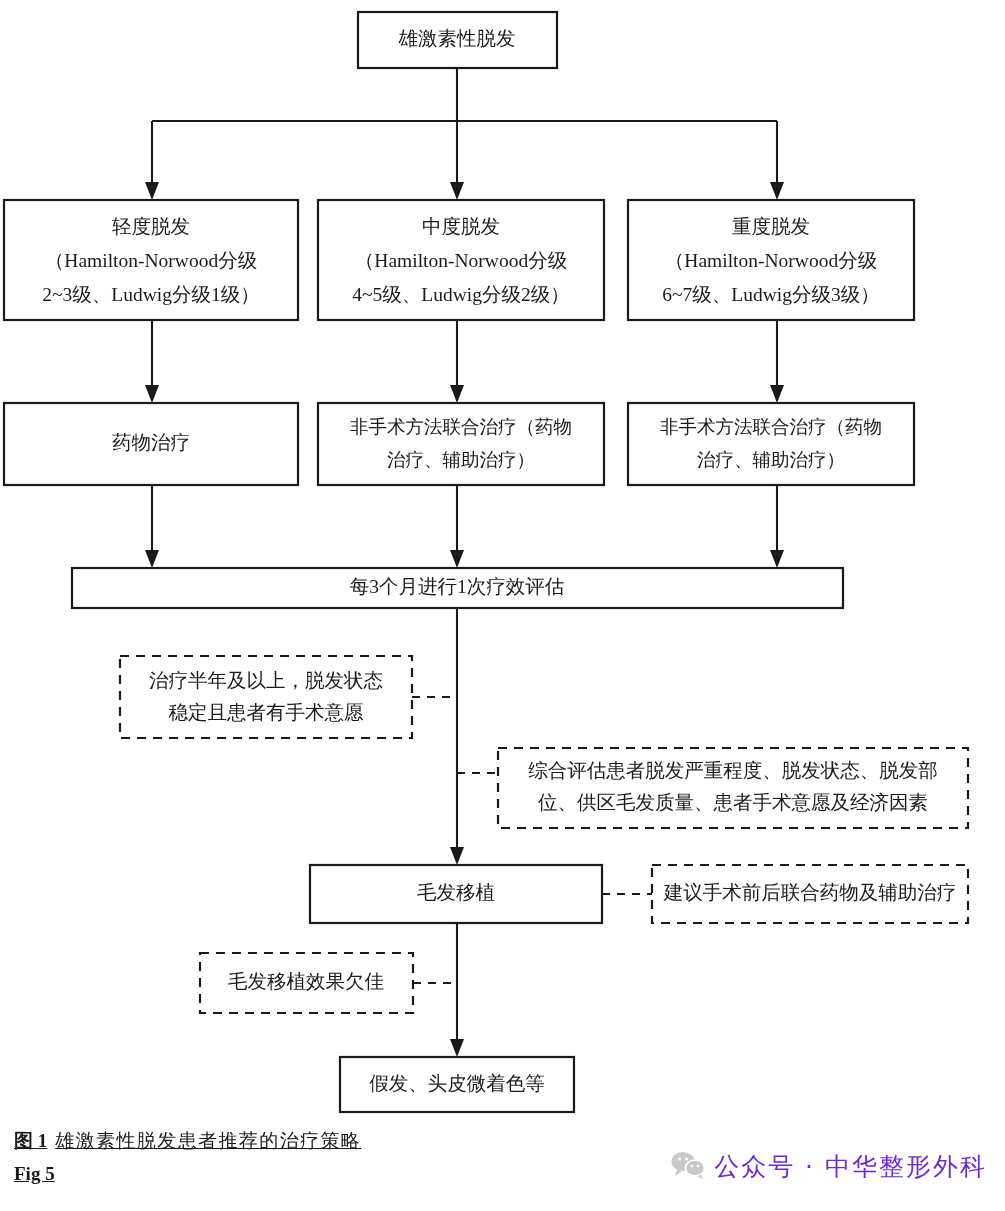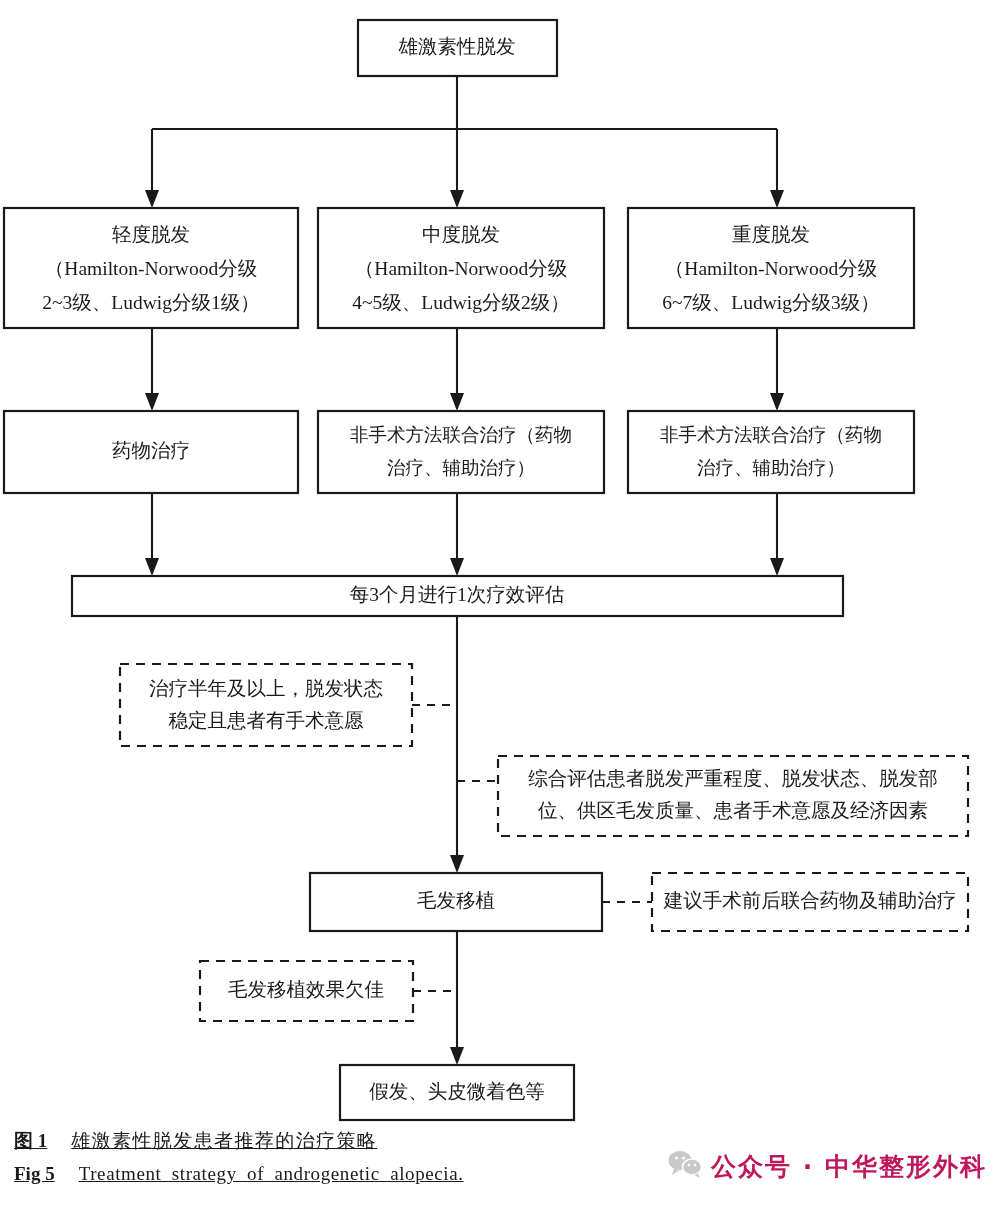--- a/index.html
+++ b/index.html
@@ -11,21 +11,21 @@
     width: 1005px;
     height: 1211px;
     position: relative;
     font-family: "Liberation Serif", "DejaVu Serif", serif;
     color: #1a1a1a;
     overflow: hidden;
   }
   #figure-area {
     position: absolute;
     left: 0;
-    top: 8px;
+    top: 0;
     width: 818px;
     height: 1125px;
   }
   svg.flow {
     display: block;
     width: 1005px;
     height: 1125px;
   }
   .box-solid {
     fill: #ffffff;
@@ -76,41 +76,40 @@
     text-decoration: underline;
   }
   .cap-label {
     font-weight: bold;
     font-size: 19px;
     white-space: nowrap;
   }
   .cap-zh-text {
     font-size: 19px;
     letter-spacing: 1.4px;
-    margin-left: 24px;
+    margin-left: 8px;
   }
   .cap-en-text {
     font-size: 19px;
     letter-spacing: 0.6px;
     margin-left: 24px;
     word-spacing: 5px;
   }
   #watermark {
     position: absolute;
     right: 18px;
     top: 1150px;
     display: flex;
-    align-items: flex-start;
+    align-items: flex-end;
     gap: 9px;
-    color: #be185d;
+    color: #6d28d9;
     font-family: "DejaVu Sans", "Liberation Sans", sans-serif;
     font-size: 25px;
     letter-spacing: 2px;
     white-space: nowrap;
-    font-weight: bold;
   }
   #watermark .wechat-glyph {
     display: inline-block;
     line-height: 1;
   }
 </style>
 </head>
 <body>
 
 <div id="figure-area">
@@ -262,21 +261,20 @@
   </svg>
 </div>
 
 <div id="caption">
   <div class="cap-row">
     <span class="cap-label">图 1</span>
     <span class="cap-zh-text">雄激素性脱发患者推荐的治疗策略</span>
   </div>
   <div class="cap-row">
     <span class="cap-label">Fig 5</span>
-    <span class="cap-en-text">Treatment strategy of androgenetic alopecia.</span>
   </div>
 </div>
 
 <div id="watermark">
   <span class="wechat-glyph">
     <svg width="34" height="28" viewBox="0 0 34 28" xmlns="http://www.w3.org/2000/svg">
       <ellipse cx="12" cy="10.5" rx="11.5" ry="9.5" fill="#c9c9c9"></ellipse>
       <polygon points="6,18 4,25 11,20.5" fill="#c9c9c9"></polygon>
       <ellipse cx="24" cy="17" rx="9.5" ry="8" fill="#c9c9c9" stroke="#ffffff" stroke-width="1.6"></ellipse>
       <polygon points="30,23.5 32,28.5 26.5,25" fill="#c9c9c9"></polygon>

